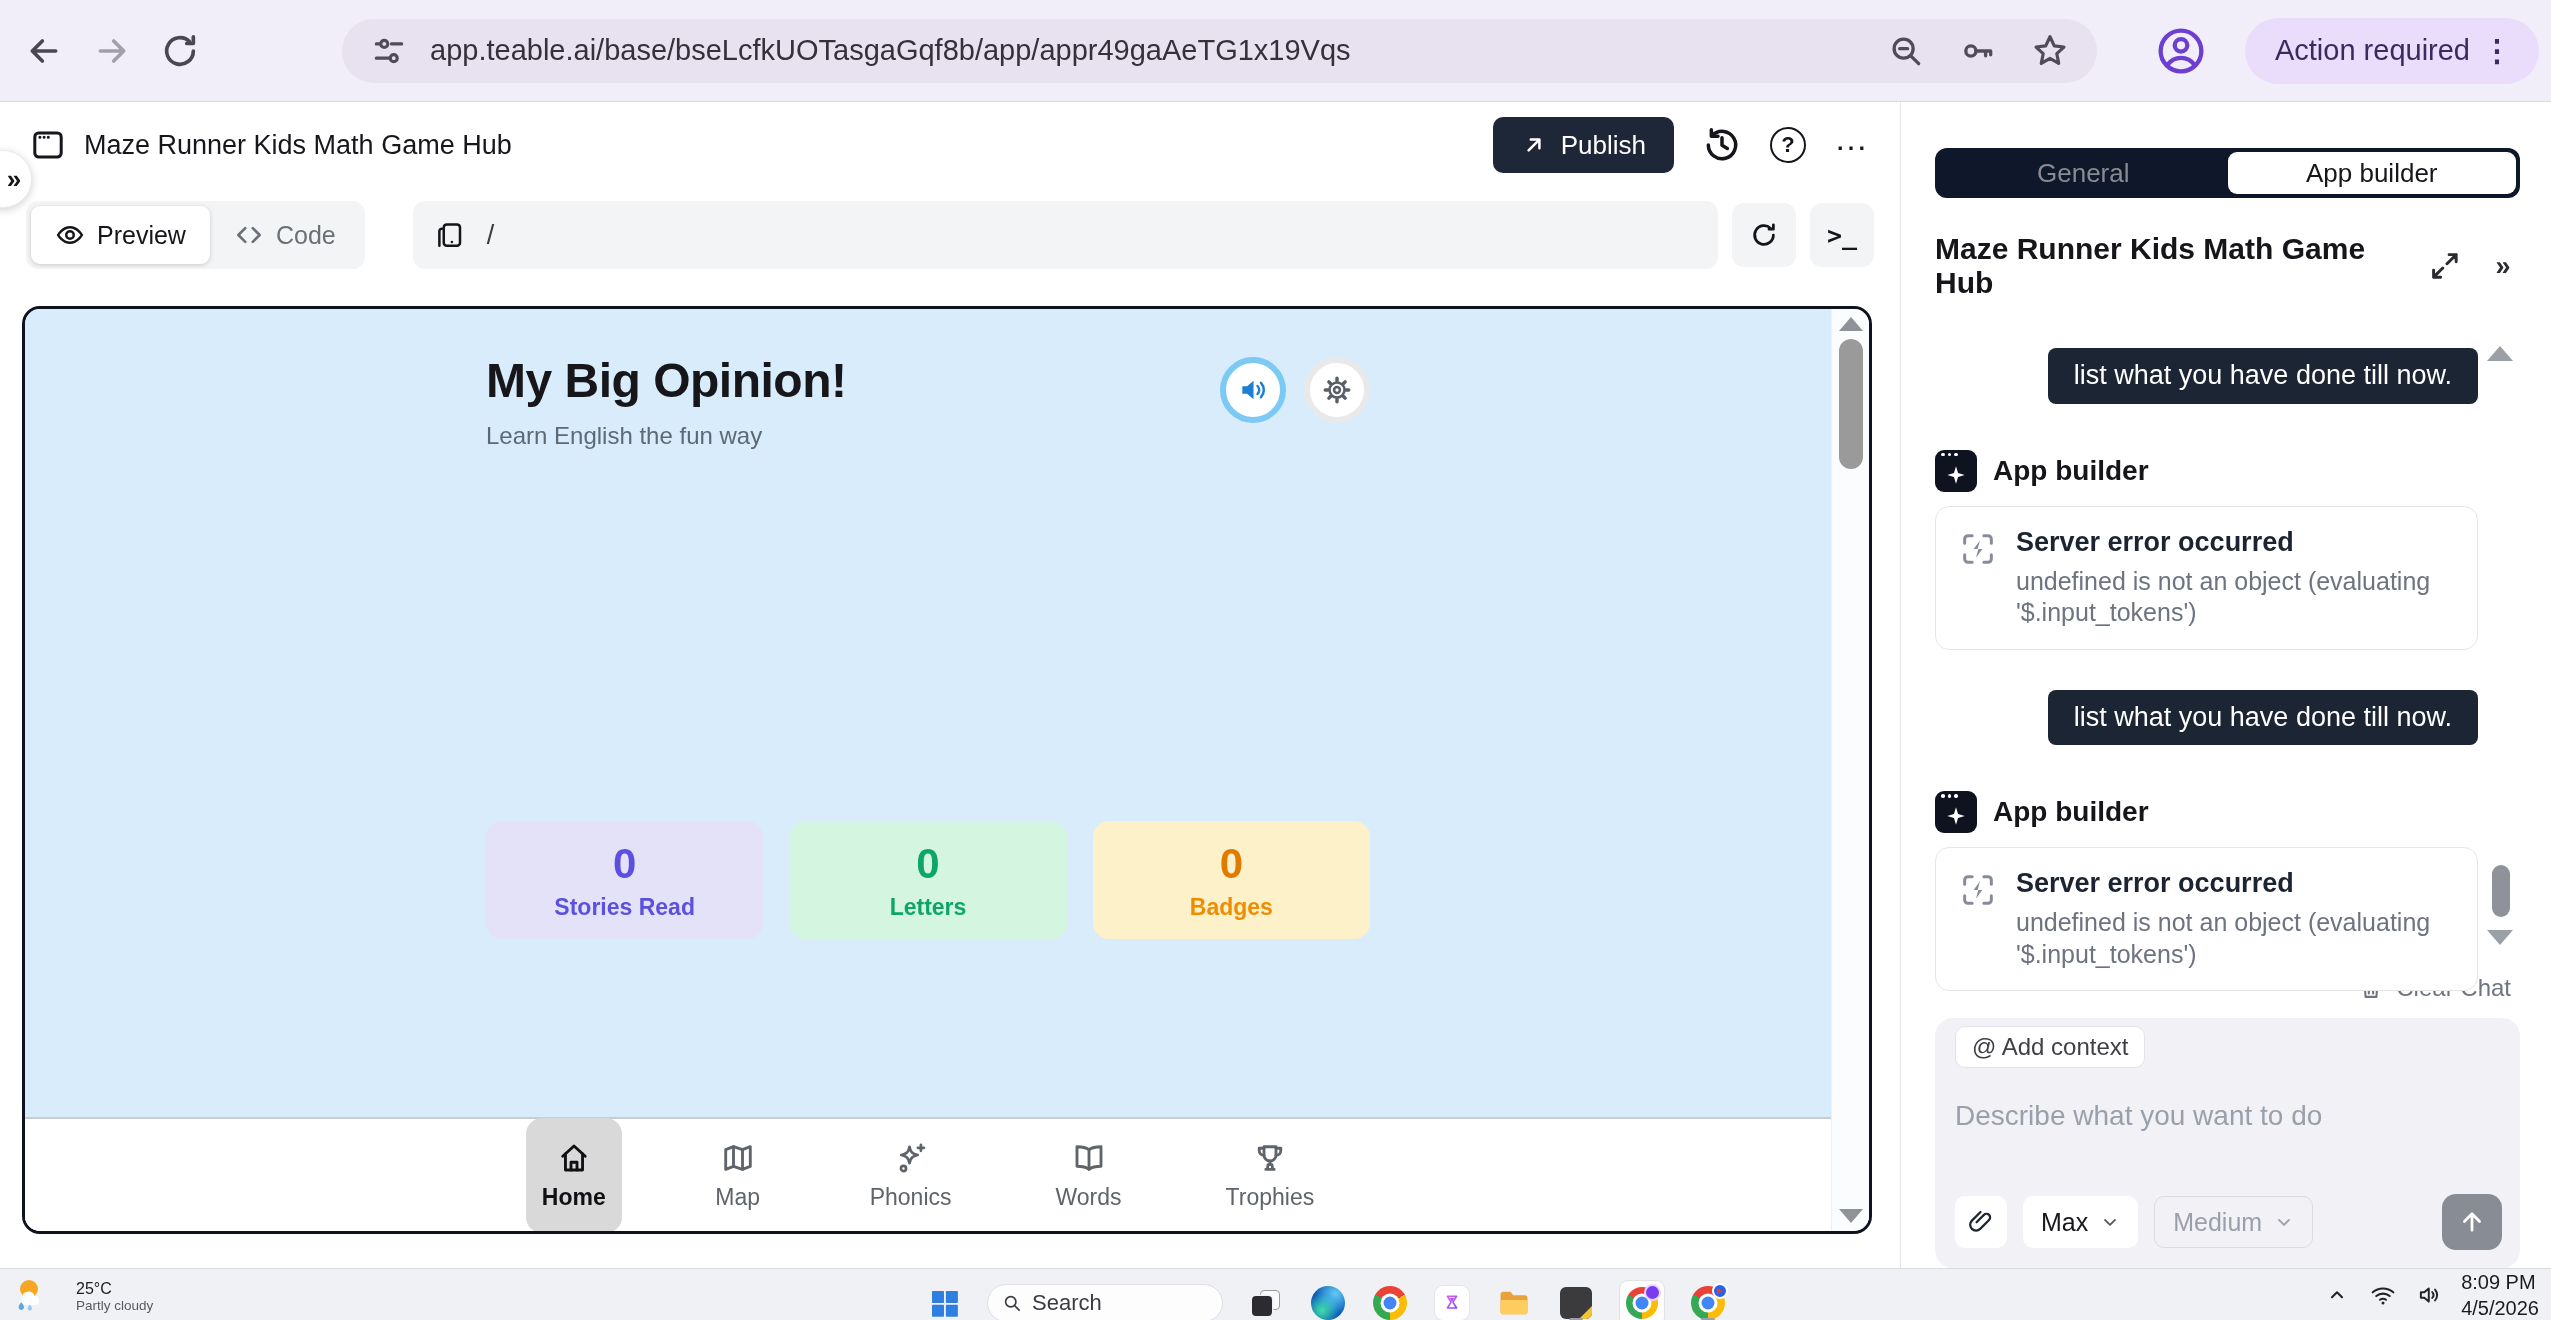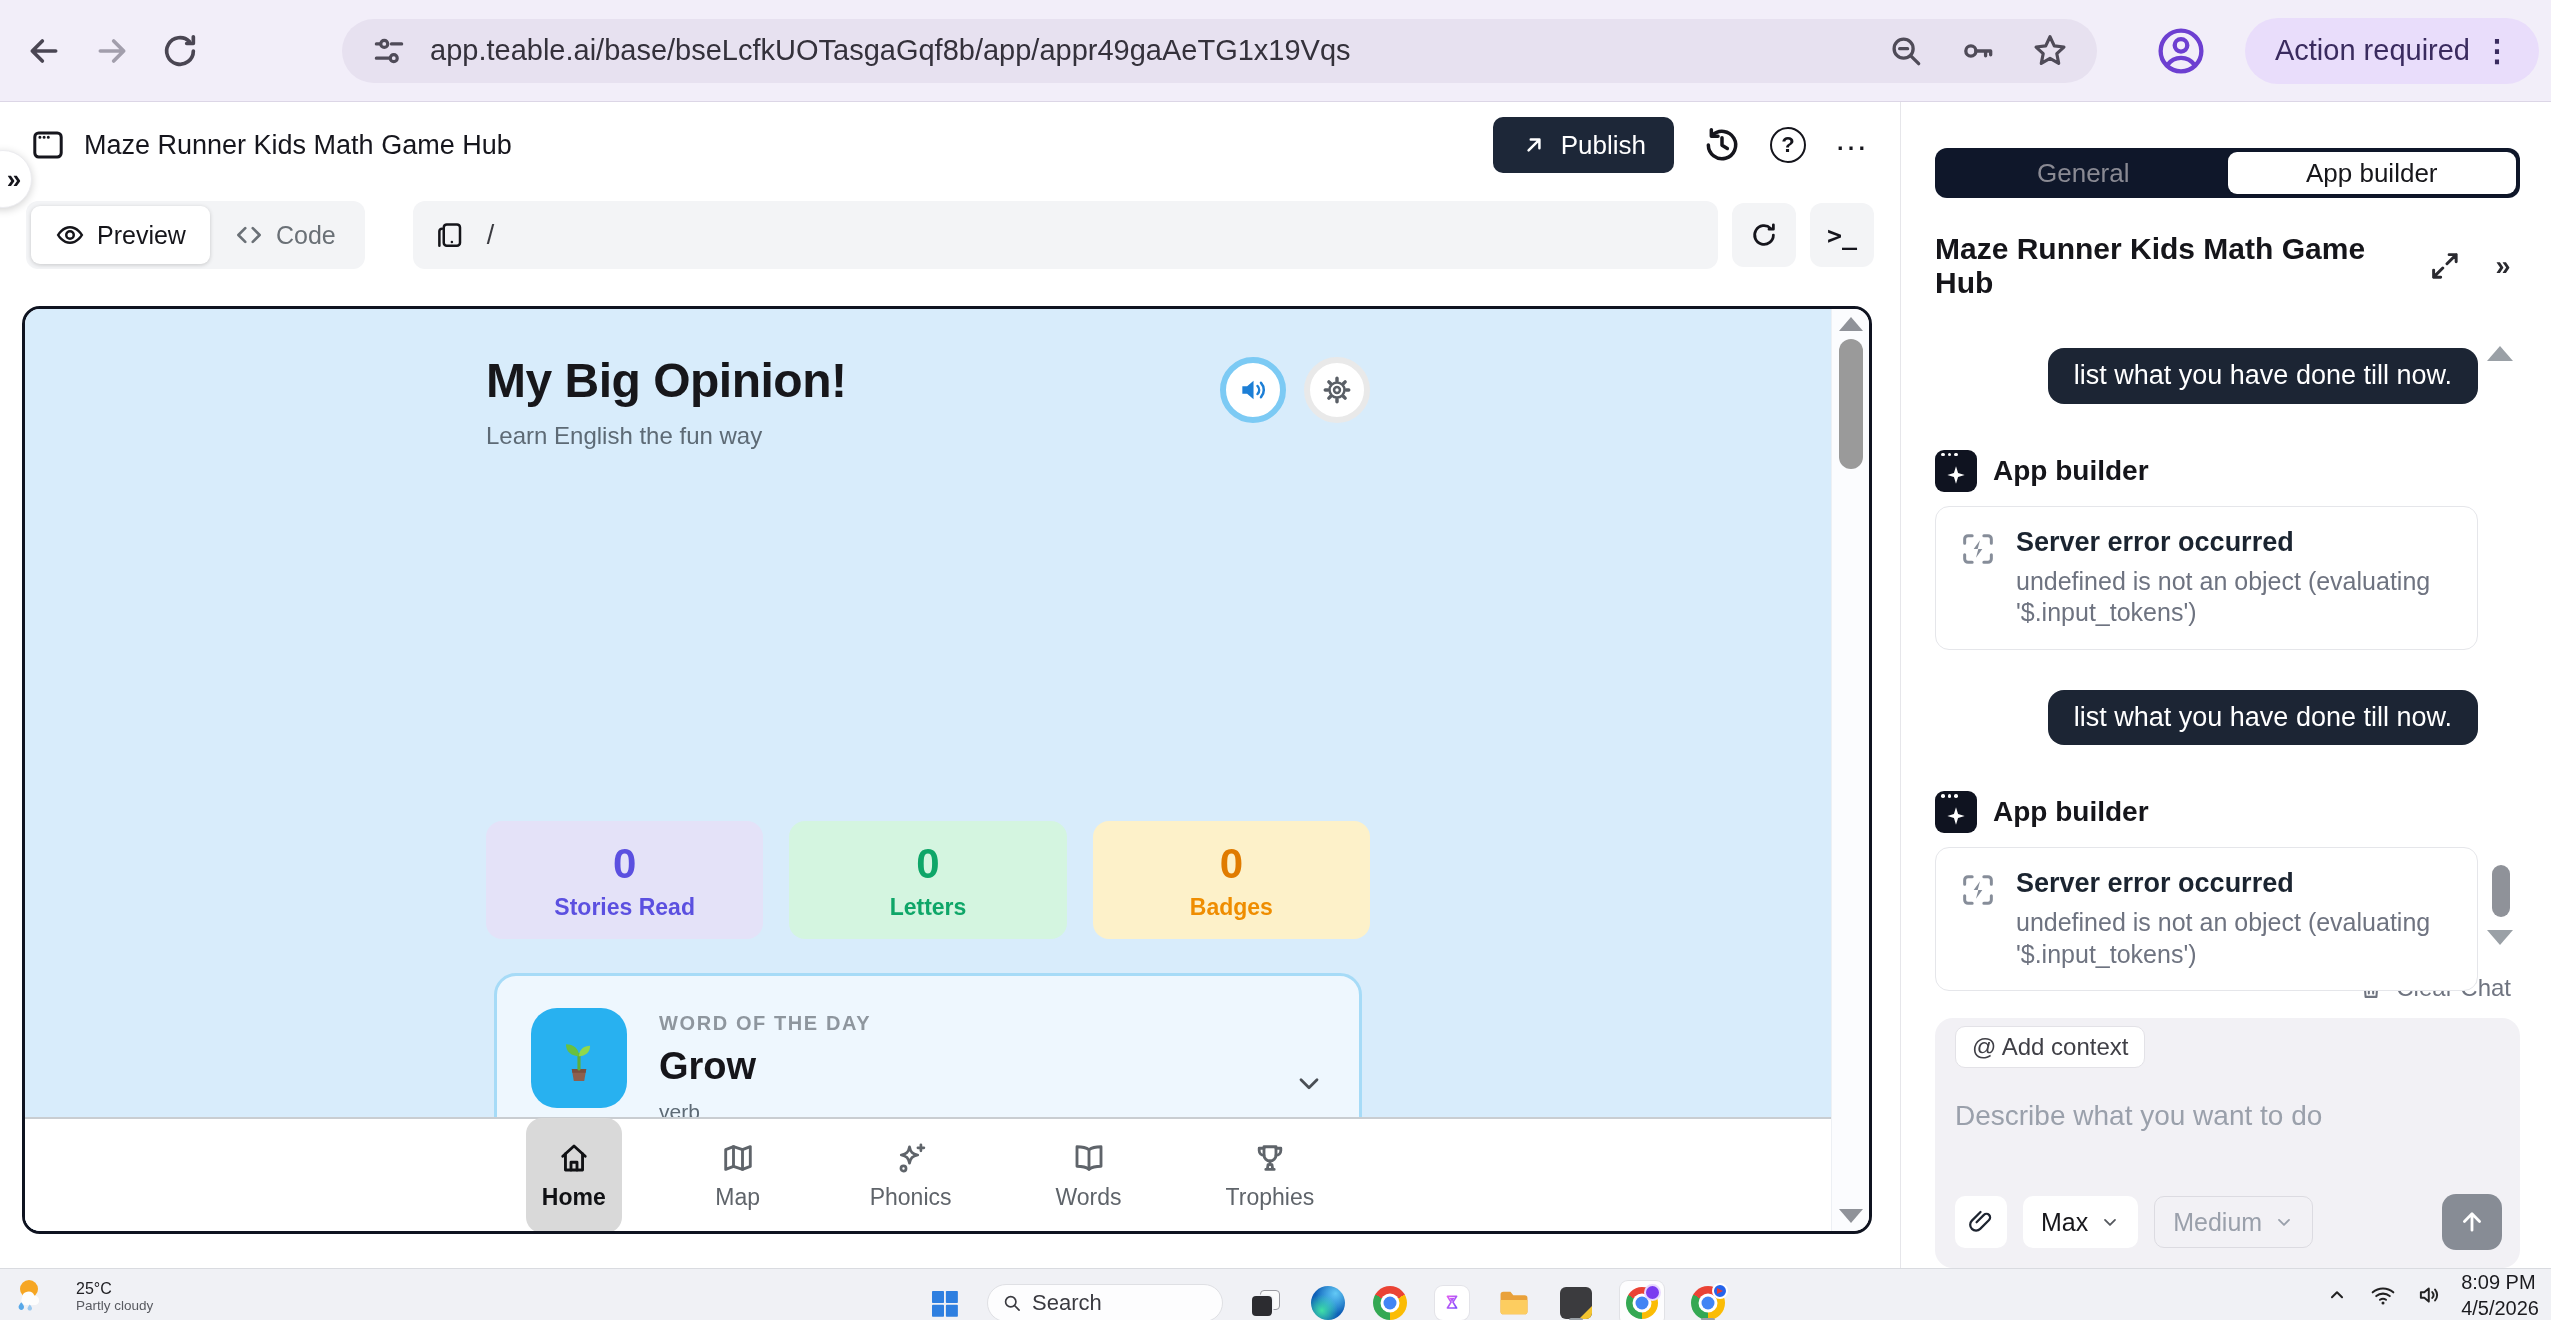--- a/index.html
+++ b/index.html
@@ -102,21 +102,21 @@
   .ptab { flex:1; display:flex; align-items:center; justify-content:center; font-size:26px; color:#8a8a93; border-radius:9px; cursor:pointer; }
   .ptab.active { background:#fff; color:#17171b; font-weight:500; box-shadow:0 1px 3px rgba(0,0,0,.14); }
   .panel-title-row { margin:34px 31px 0 34px; display:flex; align-items:center; }
   .panel-title { font-size:30px; font-weight:700; color:#15151a; }
   .pt-ic { margin-left:auto; width:34px; height:34px; color:#2a2a30; display:flex; align-items:center; justify-content:center; }
   .pt-ic + .pt-ic { margin-left:24px; }
   .chevrons-glyph { font-size:27px; font-weight:bold; color:#2a2a30; }
 
   .chat-area { margin:48px 38px 0 34px; position:relative; padding-right:35px; height:612px; }
   .msg-user { max-width:82%; margin-left:auto; width:fit-content; background:#1c2534; color:#fff; font-size:27px;
-    padding:13px 26px; border-radius:16px; line-height:1.1; }
+    padding:13px 26px; border-radius:8px; line-height:1.1; }
   .msg-user.m2 { margin-top:40px; }
   .agent-row { margin-top:46px; display:flex; align-items:center; gap:16px; }
   .agent-avatar { width:42px; height:42px; background:#0f1320; border-radius:9px; position:relative; display:flex; align-items:flex-end; justify-content:center; }
   .agent-avatar svg { width:26px; height:26px; margin-bottom:4px; }
   .agent-avatar .winwdots { position:absolute; top:3px; left:6px; display:flex; gap:3px; }
   .agent-avatar .winwdots i { width:3.5px; height:3.5px; background:#fff; border-radius:50%; }
   .agent-label { font-size:28px; font-weight:700; color:#15151a; }
   .error-card { margin-top:14px; border:1.5px solid #e5e6ea; border-radius:14px; padding:20px 22px; display:flex; gap:18px; background:#fff; }
   .error-card svg { width:40px; height:40px; flex:0 0 auto; margin-top:2px; }
   .error-title { font-size:27px; font-weight:700; color:#1b2430; line-height:1.15; }
@@ -348,41 +348,20 @@
               <div class="stat s1">
                 <div class="v">0</div>
                 <div class="l">Letters</div>
               </div>
               <div class="stat s2">
                 <div class="v">0</div>
                 <div class="l">Badges</div>
               </div>
             </div>
 
-            <div class="wod">
-              <div class="wod-tile">
-                <svg viewBox="0 0 48 48">
-                    <path d="M18 33h12l-1.7 10h-8.6z" fill="#8d5f4e"></path>
-                    <path d="M18 33h12l-.5 3.2H18.5z" fill="#7a4f40"></path>
-                    <path d="M24 33V21" stroke="#5fae3a" stroke-width="2.6" stroke-linecap="round"></path>
-                    <path d="M24 22.5c0-6.5-4.8-9.8-10.8-9.8 0 6.5 4.8 9.8 10.8 9.8z" fill="#68c03f"></path>
-                    <path d="M24 22.5c0-5.4 4-8.6 9.2-8.6 0 5.4-4 8.6-9.2 8.6z" fill="#90d84b"></path>
-                  </svg>
-              </div>
-              <div>
-                <div class="wod-heading">WORD OF THE DAY</div>
-                <div class="wod-word">Grow</div>
-                <div class="wod-pos">verb</div>
-              </div>
-              <span class="wod-chevron">
-                <svg viewBox="0 0 24 24" fill="none" stroke="currentColor" stroke-width="2.1" stroke-linecap="round" stroke-linejoin="round">
-                    <path d="M6 9.5l6 6 6-6"></path>
-                  </svg>
-              </span>
-            </div>
           </div>
 
           <div class="app-nav">
             <div class="nav-item active">
               <svg viewBox="0 0 24 24" fill="none" stroke="currentColor" stroke-width="1.9" stroke-linecap="round" stroke-linejoin="round">
                   <path d="M4.5 10.8L12 4l7.5 6.8"></path>
                   <path d="M6.3 9.2V20h11.4V9.2"></path>
                   <path d="M10 20v-5.2h4V20"></path>
                 </svg>
               <span>Home</span>

